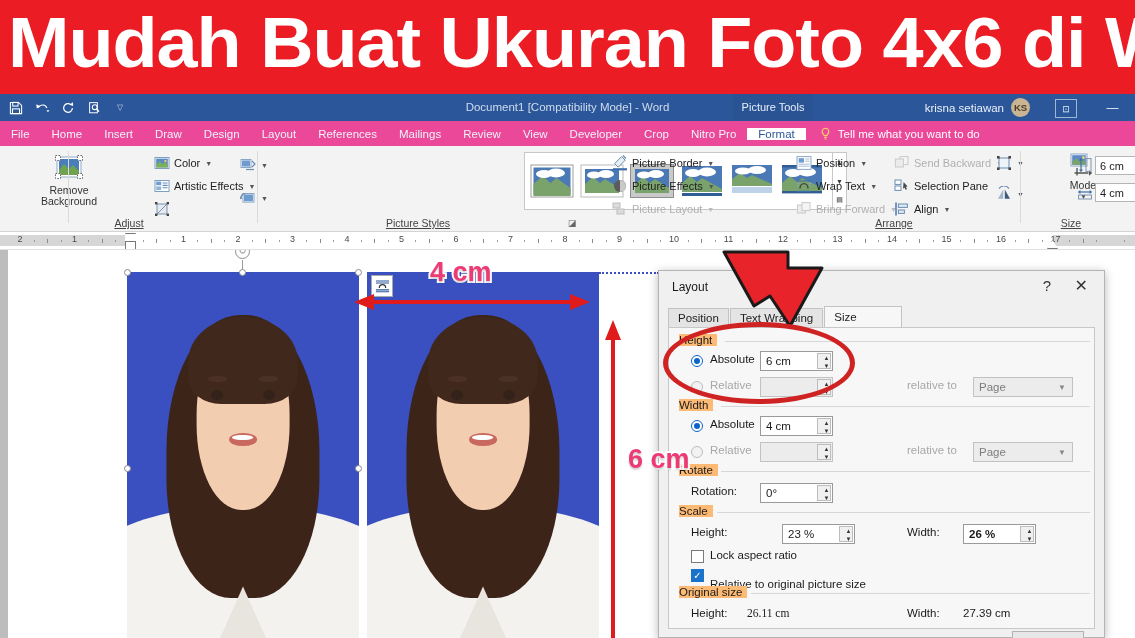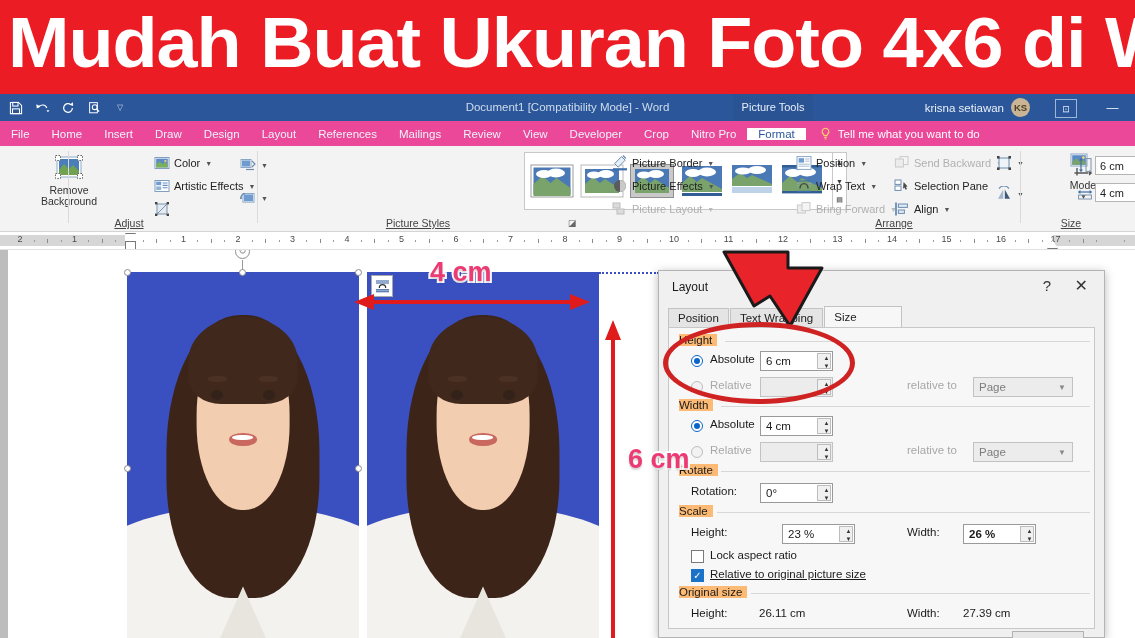--- a/index.html
+++ b/index.html
@@ -938,26 +938,26 @@
       <div class="dspin" style="left:294px;top:196px;font-weight:bold;">
         <span>26 %</span>
         <span class="ar">
             <i>▲</i>
             <i>▼</i>
           </span>
       </div>
       <div class="chk" style="left:22px;top:222px;"></div>
       <div class="lbl" style="left:41px;top:221px;">Lock aspect ratio</div>
       <div class="chk on" style="left:22px;top:241px;">✓</div>
-      <div class="lbl" style="left:41px;top:240px;text-decoration:underline;">Relative to original picture size</div>
+      <div class="lbl" style="left:41px;top:250px;">Relative to original picture size</div>
 
       <div class="sec-title" style="left:10px;top:258px;">Original size</div>
       <div class="sec-line" style="left:82px;top:265px;width:339px;"></div>
       <div class="lbl" style="left:22px;top:279px;">Height:</div>
-      <div class="lbl" style="left:90px;top:279px;">26.11 cm</div>
+      <div class="lbl" style="left:78px;top:279px;font-family:Liberation Serif, serif;">26.11 cm</div>
       <div class="lbl" style="left:238px;top:279px;">Width:</div>
       <div class="lbl" style="left:294px;top:279px;">27.39 cm</div>
       <div class="dbtn" style="left:343px;top:303px;">Reset</div>
     </div>
   </div>
 
   <svg class="big-arrow" style="left:718px;top:248px;" width="126" height="90" viewBox="0 0 126 90">
     <path d="M6 4 L70 4 L70 20 L104 20 L72 78 L52 48 L36 58 Z" fill="#e8232a" stroke="#1a1a1a" stroke-width="3" stroke-linejoin="round"></path>
   </svg>
 

